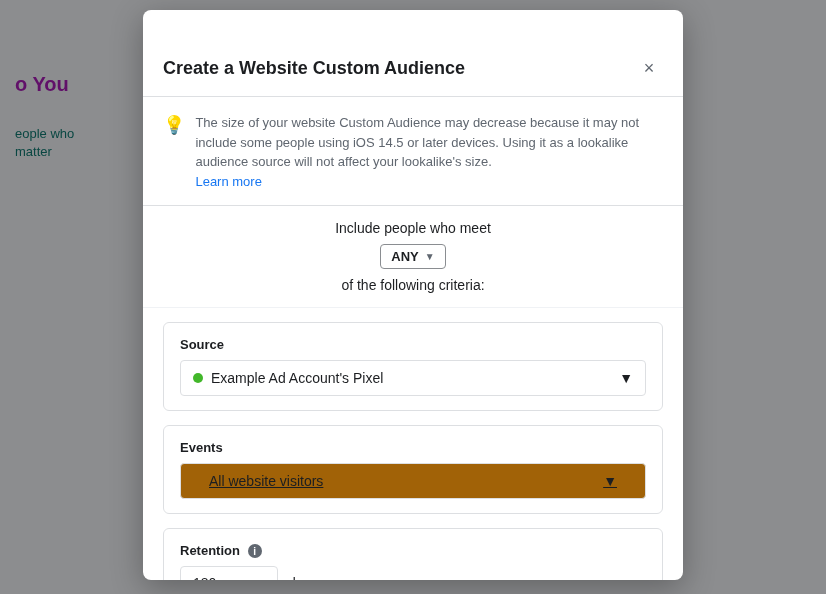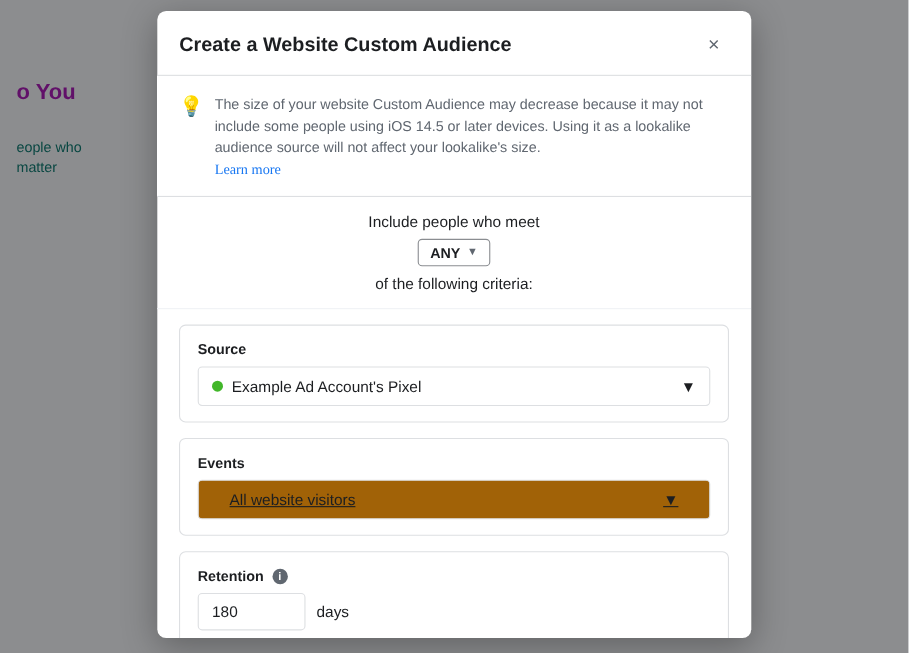--- a/index.html
+++ b/index.html
@@ -46,20 +46,21 @@
       position: relative;
     }
 
     .modal-header {
       display: flex;
       align-items: center;
       justify-content: space-between;
       padding: 16px 20px 14px 20px;
       border-bottom: 1px solid #dddfe2;
       flex-shrink: 0;
+      margin-top: 28px;
     }
     .modal-title {
       font-size: 18px;
       font-weight: 700;
       color: #1c1e21;
     }
     .close-btn {
       width: 28px;
       height: 28px;
       border: none;
@@ -104,21 +105,20 @@
       color: #606770;
       line-height: 1.5;
     }
     .learn-more {
       color: #1877f2;
       cursor: pointer;
       font-size: 13px;
       display: block;
       margin-top: 2px;
       text-decoration: none;
-      font-family: Liberation Serif, serif;
     }
 
     
     .criteria-row {
       padding: 14px 20px;
       display: flex;
       align-items: center;
       gap: 8px;
       font-size: 14px;
       color: #1c1e21;

